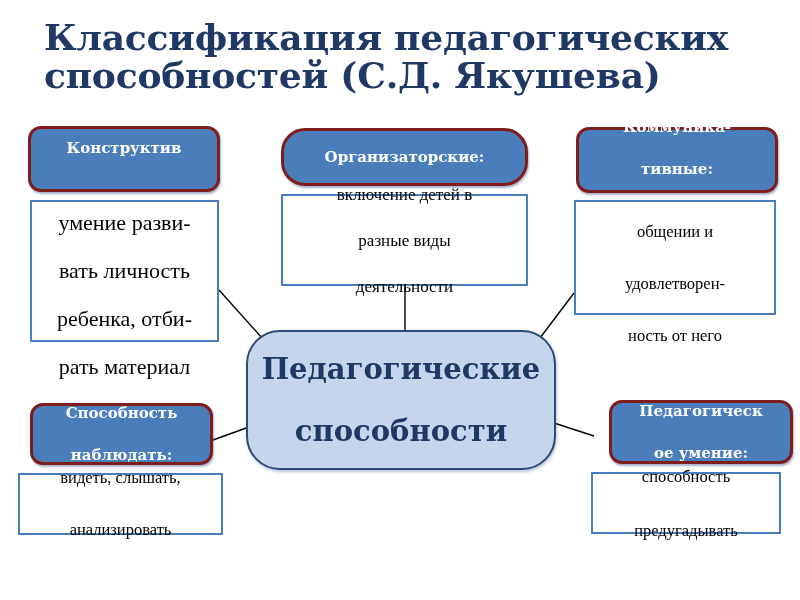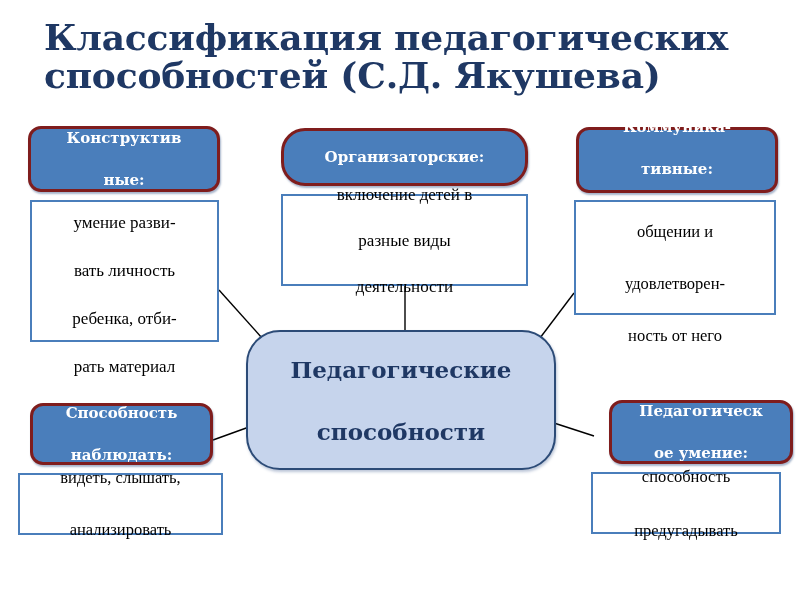--- a/index.html
+++ b/index.html
@@ -82,21 +82,21 @@
     align-items: center;
     justify-content: center;
     padding: 2px 20px;
     z-index: 2;
   }
   .body span { display: block; width: 100%; }
 
   
   #hdr-constructive { left: 28px;  top: 126px; width: 192px; height: 66px; }
   #body-constructive{ left: 30px;  top: 200px; width: 189px; height: 142px;
-                      font-size: 17px; line-height: 24px; }
+                      font-size: 22px; line-height: 24px; }
 
   #hdr-organizational { left: 281px; top: 128px; width: 247px; height: 58px; border-radius: 24px; }
   #body-organizational{ left: 281px; top: 194px; width: 247px; height: 92px; }
 
   #hdr-communicative { left: 576px; top: 127px; width: 202px; height: 66px; align-items: flex-end; }
   #body-communicative{ left: 574px; top: 200px; width: 202px; height: 115px;
                        font-size: 16.5px; line-height: 26px; }
 
   #hdr-observe  { left: 30px;  top: 403px; width: 183px; height: 62px; }
   #body-observe { left: 18px;  top: 473px; width: 205px; height: 62px;
@@ -117,21 +117,21 @@
     background: #C6D4EC;
     border: 2px solid #2C4B77;
     border-radius: 34px;
     display: flex;
     align-items: center;
     justify-content: center;
     text-align: center;
     color: #1F3864;
     font-family: "DejaVu Serif", "Liberation Serif", serif;
     font-weight: bold;
-    font-size: 23px;
+    font-size: 29px;
     line-height: 31px;
     z-index: 4;
     box-shadow: 1px 2px 3px rgba(60,90,140,0.35);
   }
   #center-node span { display: block; width: 100%; }
 </style>
 </head>
 <body>
 
 <div id="slide">
@@ -150,21 +150,20 @@
     <line x1="574" y1="293" x2="540" y2="338" stroke="#000000" stroke-width="1.4"></line>
 
     <line x1="213" y1="440" x2="249" y2="427" stroke="#000000" stroke-width="1.4"></line>
 
     <line x1="554" y1="423" x2="594" y2="436" stroke="#000000" stroke-width="1.4"></line>
   </svg>
 
   <div class="hdr" id="hdr-constructive">
     <span>
       <span>Конструктив</span><br>
-      <span>ные:</span>
     </span>
   </div>
   <div class="body" id="body-constructive">
     <span>
       <span>желание и</span><br>
       <span>умение разви-</span><br>
       <span>вать личность</span><br>
       <span>ребенка, отби-</span><br>
       <span>рать материал</span>
     </span>

